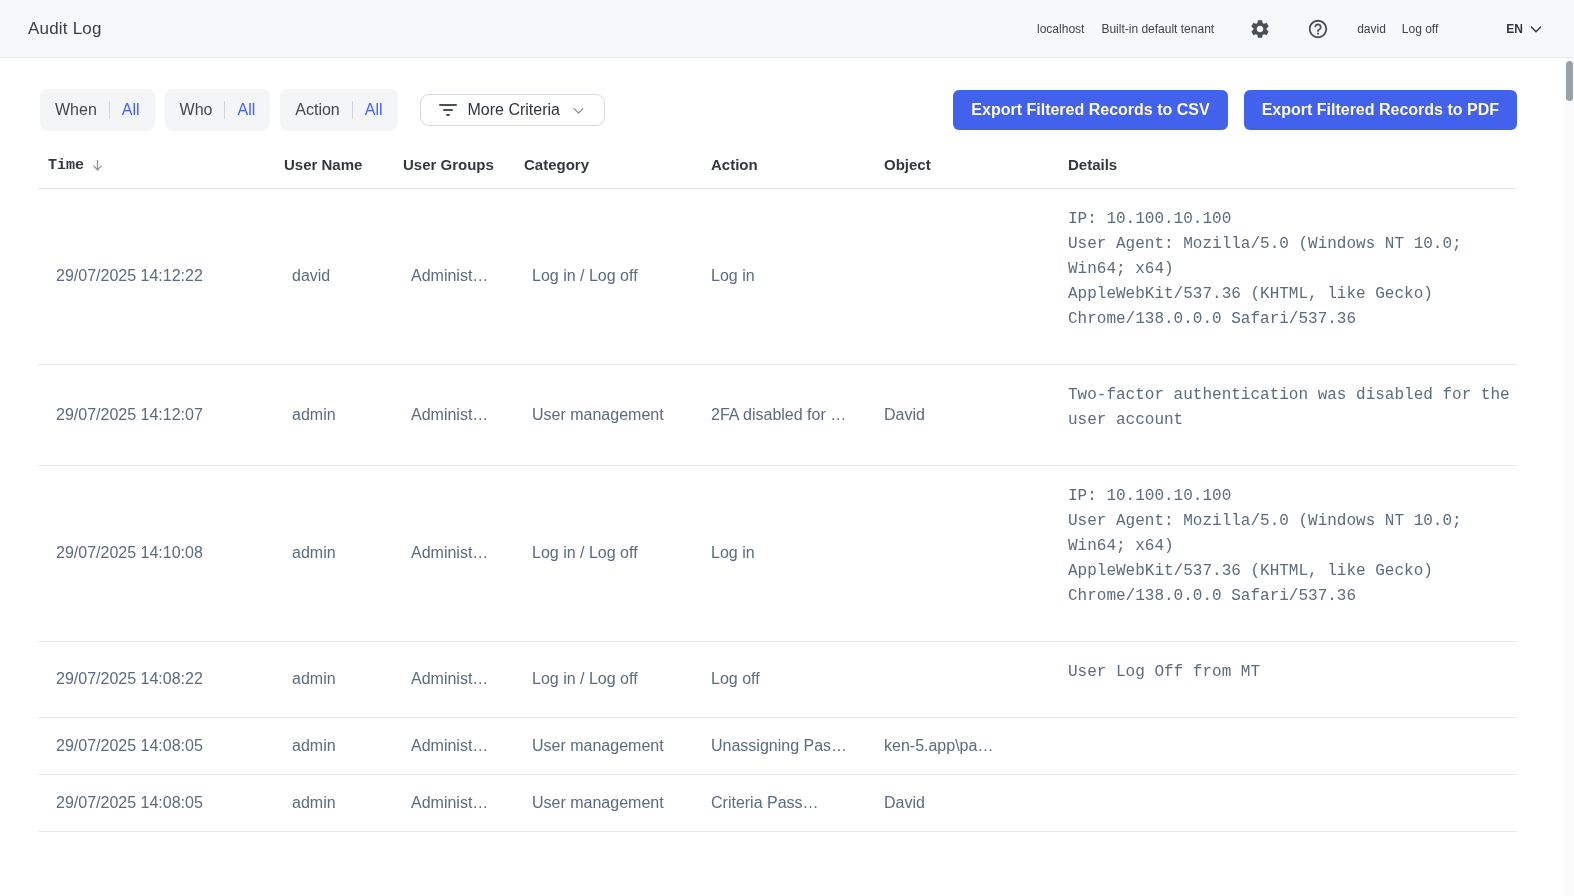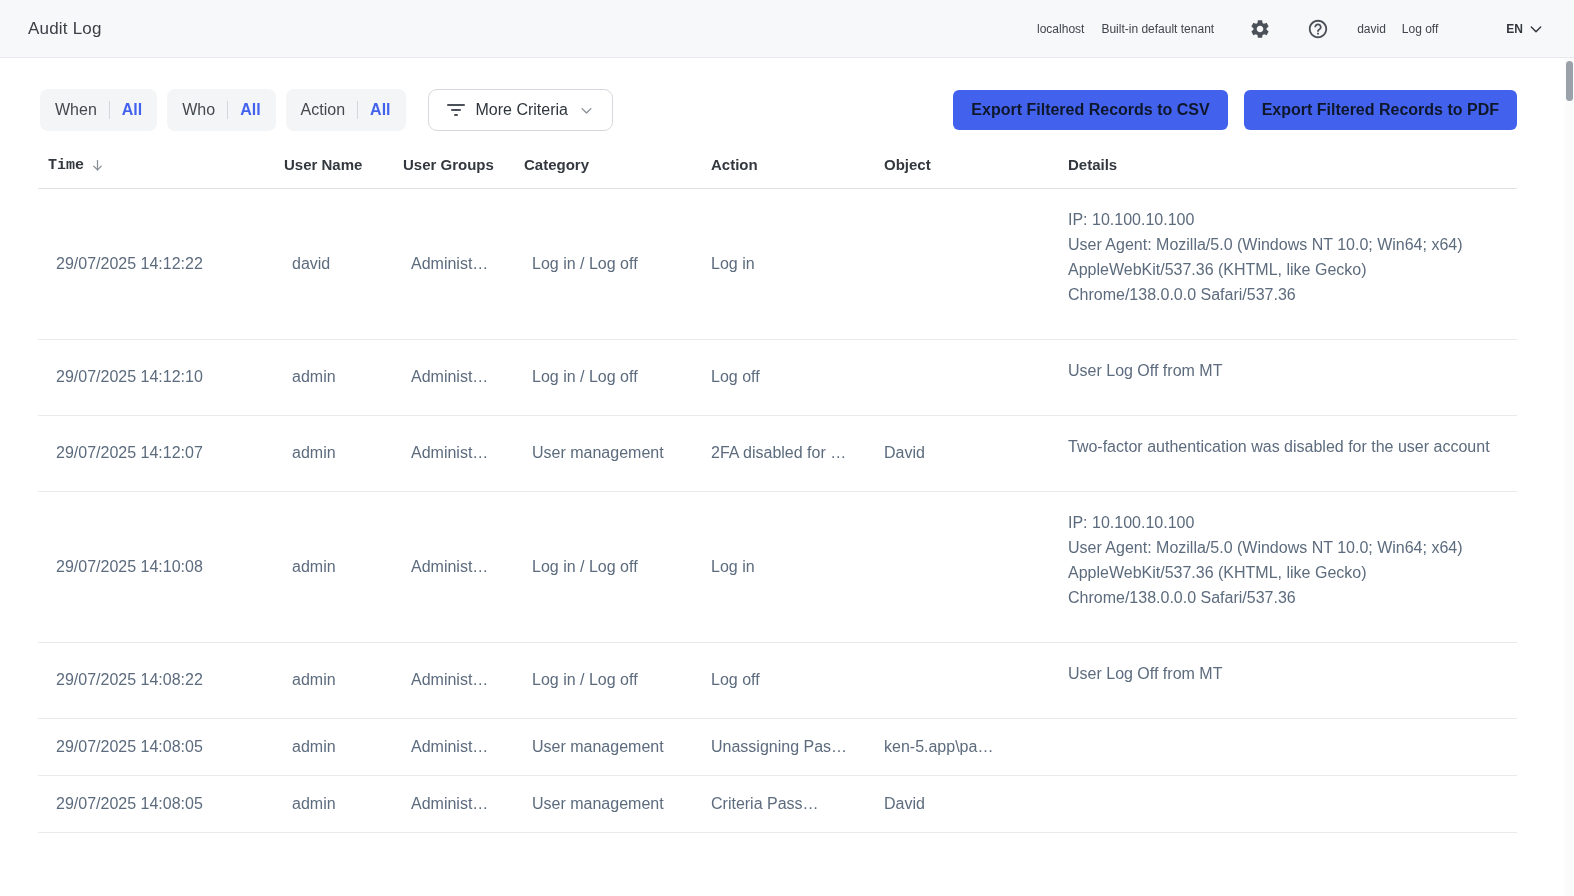--- a/index.html
+++ b/index.html
@@ -56,44 +56,44 @@
     background: #f4f5f7;
     border-radius: 8px;
     padding: 0 15px;
     margin-right: 10px;
     font-size: 16px;
     cursor: pointer;
     white-space: nowrap;
   }
   .chip-label { color: #43484e; }
   .chip-divider { width: 1px; height: 18px; background: #d3d6da; margin: 0 12px; }
-  .chip-value { color: #4262ee; font-weight: 700; }
+  .chip-value { color: #4262ee; font-weight: 400; }
   .more-btn {
     display: inline-flex;
     align-items: center;
     gap: 11px;
-    height: 42px;
+    height: 32px;
     background: #ffffff;
     border: 1px solid #d5d8dc;
     border-radius: 9px;
     padding: 0 18px;
     margin-left: 12px;
     font-size: 16px;
     color: #2f353c;
     cursor: pointer;
     white-space: nowrap;
     text-align: center;
   }
   .toolbar-spacer { flex: 1; }
   .export-btn {
     height: 40px;
     background: #4262ee;
     border: none;
     border-radius: 6px;
-    color: #0f172a;
+    color: #fef9c3;
     font-family: inherit;
     font-size: 16px;
     font-weight: 700;
     padding: 0 18px;
     margin-left: 16px;
     cursor: pointer;
     white-space: nowrap;
   }
 
   
@@ -133,20 +133,21 @@
     overflow: hidden;
   }
   tbody tr { border-bottom: 1px solid #e8eaec; }
   tbody td.indent { padding-left: 18px; }
   tbody td.details-cell {
     vertical-align: top;
     padding-top: 18px;
     padding-bottom: 32px;
     line-height: 25px;
     white-space: normal;
+    font-family: Liberation Mono, monospace;
   }
 
   
   .scrollbar-track {
     position: absolute;
     top: 58px; right: 0;
     width: 9px; height: 838px;
     background: #fbfbfc;
   }
   .scrollbar-thumb {
@@ -257,31 +258,20 @@
     <td>Log in</td>
     <td></td>
     <td class="details-cell">
           <div>IP: 10.100.10.100</div>
           <div>User Agent: Mozilla/5.0 (Windows NT 10.0; Win64; x64)</div>
           <div>AppleWebKit/537.36 (KHTML, like Gecko)</div>
           <div>Chrome/138.0.0.0 Safari/537.36</div>
         </td>
   </tr>
       <tr>
-    <td class="indent">29/07/2025 14:12:10</td>
-    <td class="indent">admin</td>
-    <td class="indent">Administ…</td>
-    <td class="indent">Log in / Log off</td>
-    <td>Log off</td>
-    <td></td>
-    <td class="details-cell">
-          <div>User Log Off from MT</div>
-        </td>
-  </tr>
-      <tr>
     <td class="indent">29/07/2025 14:12:07</td>
     <td class="indent">admin</td>
     <td class="indent">Administ…</td>
     <td class="indent">User management</td>
     <td>2FA disabled for …</td>
     <td>David</td>
     <td class="details-cell">
           <div>Two-factor authentication was disabled for the user account</div>
         </td>
   </tr>

